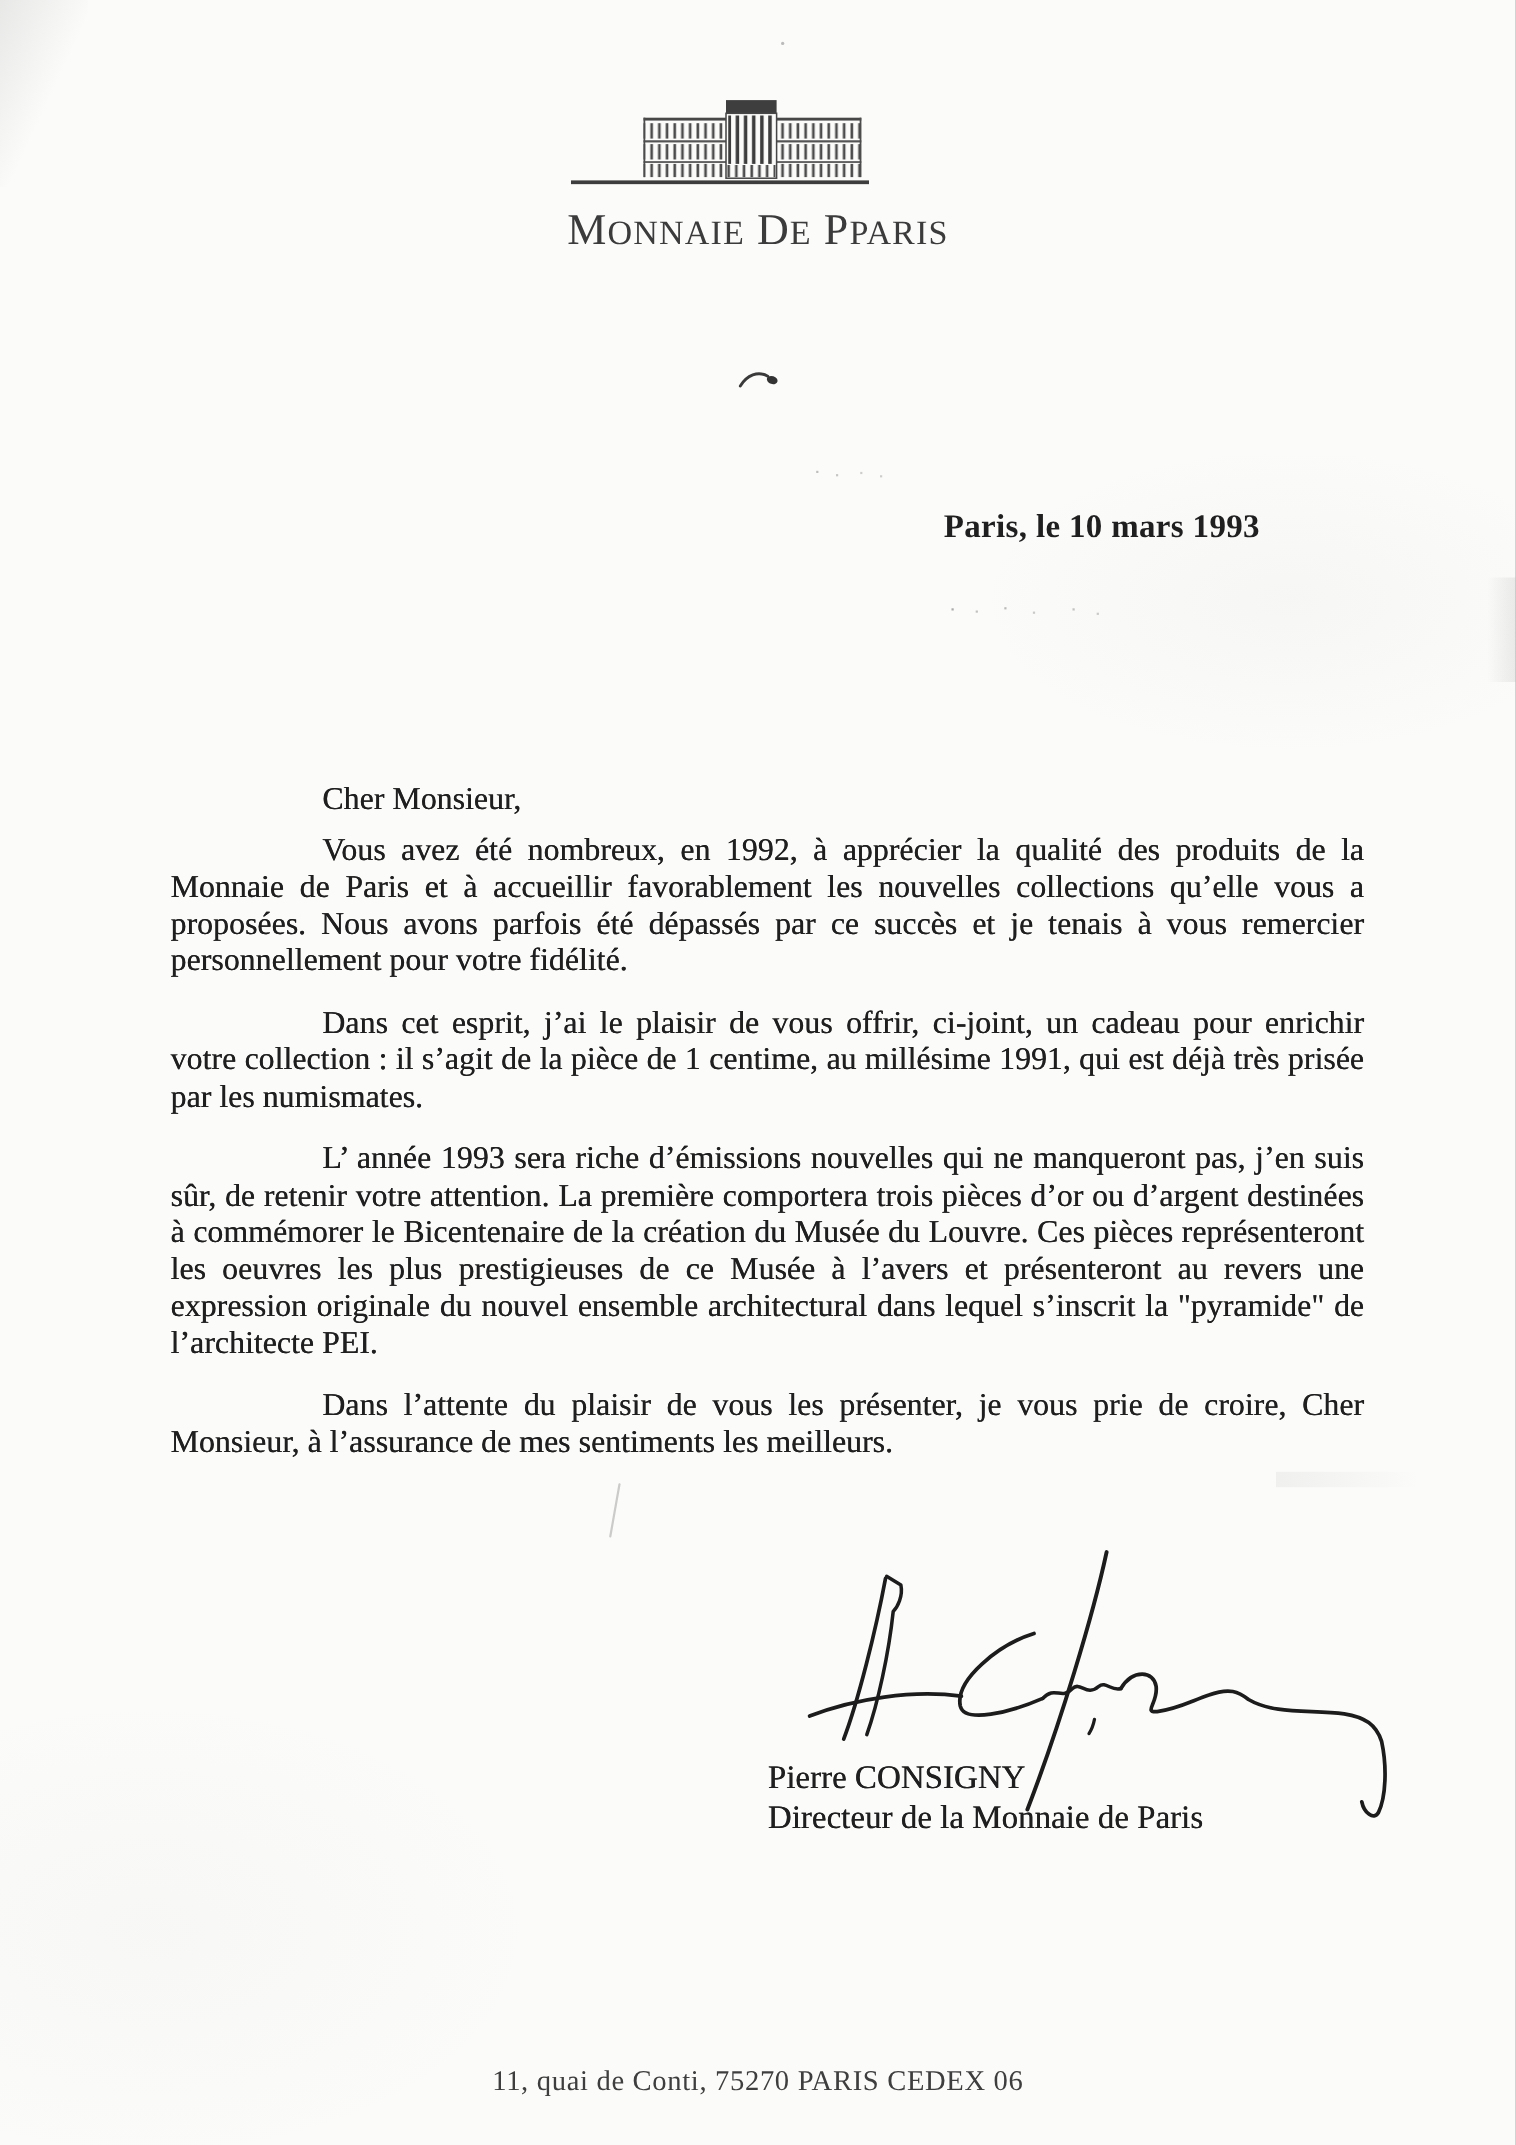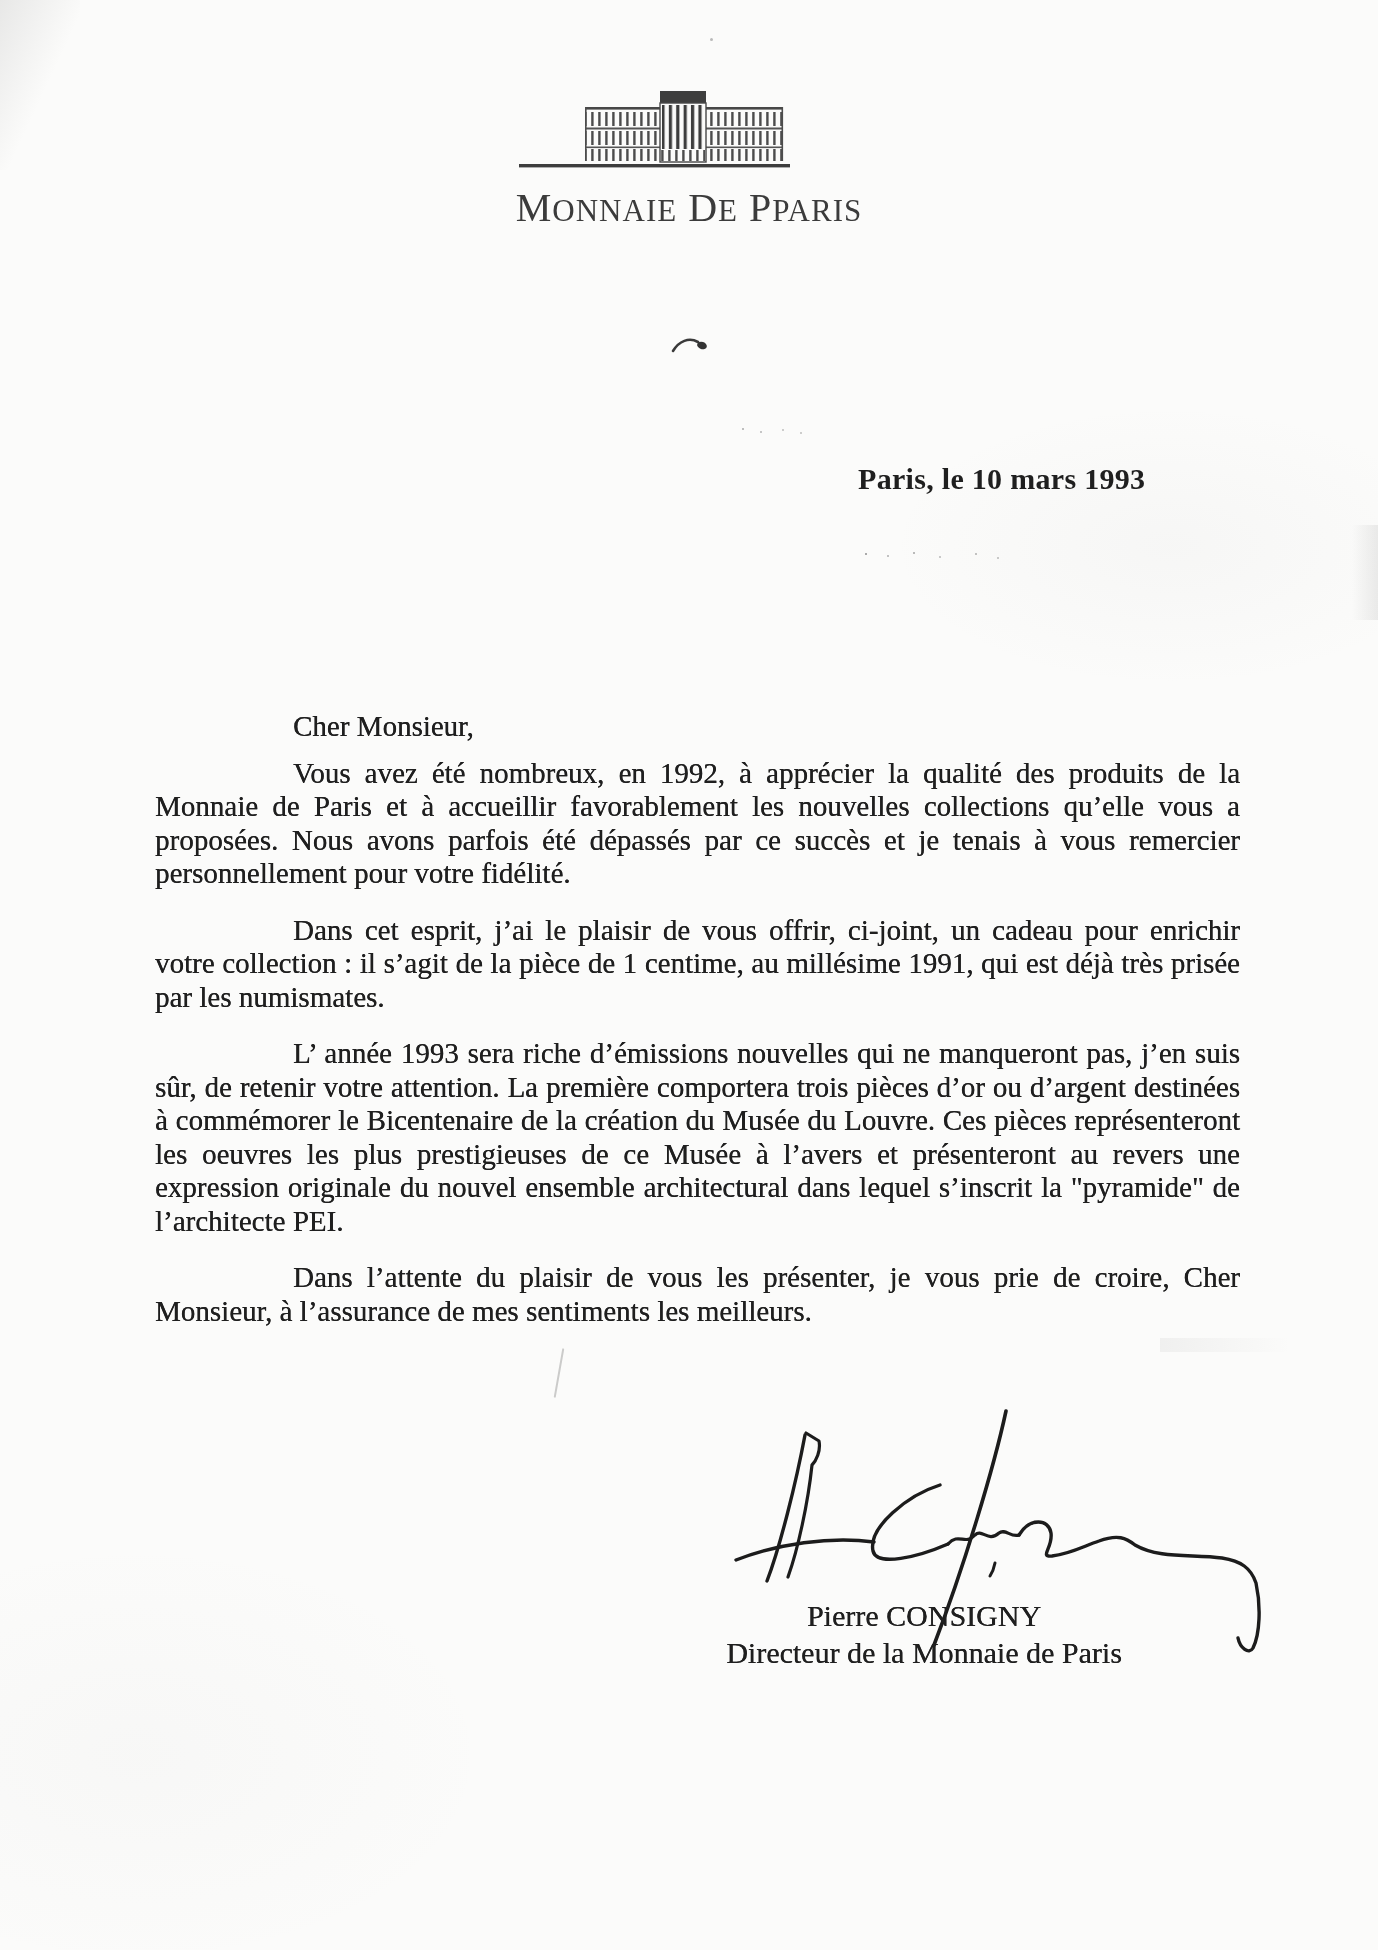--- a/index.html
+++ b/index.html
@@ -38,21 +38,21 @@
     text-align:justify;
     text-shadow:.25px 0 0 currentColor;
     margin-top:40px;
   }
   .salutation{margin:0 0 13px 138px;padding:0;}
   .para{margin:0 0 23px 0;padding:0;text-indent:138px;}
   
   .signature-svg{position:absolute;left:722px;top:1405px;}
   .signer{
     position:absolute;left:698px;top:1597px;width:452px;
-    text-align:center;font-size:30px;line-height:37px;
+    font-size:30px;line-height:37px;
     text-shadow:.25px 0 0 currentColor;
   }
   
   .footer{
     position:absolute;left:0;top:1877px;width:100%;
     text-align:center;font-size:26px;color:#3e3e3e;letter-spacing:.6px;
   }
   
   .artifact{position:absolute;pointer-events:none;}
   .a-corner{top:0;left:0;width:80px;height:170px;
@@ -143,20 +143,21 @@
 
       <path d="M297,130 C308,112 327,114 329,128 C331,143 317,152 330,151 C348,149 362,141 377,136 C396,129 404,133 413,140 C437,154 470,149 500,153 C519,156 529,163 534,178 C539,201 538,229 531,243 C527,250 518,243 516,233" stroke-width="3.4"></path>
     </g>
   </svg>
 
   <div class="signer">
     <div>Pierre CONSIGNY</div>
     <div>Directeur de la Monnaie de Paris</div>
   </div>
 
+  <footer class="footer">11, quai de Conti, 75270 PARIS CEDEX 06</footer>
 
   <div class="artifact a-corner"></div>
   <div class="artifact a-specks-1"></div>
   <div class="artifact a-specks-2"></div>
   <div class="artifact a-slash"></div>
   <div class="artifact a-right-smudge"></div>
   <div class="artifact a-mid-smudge"></div>
   <div class="artifact a-dot-top"></div>
 </div>
 

